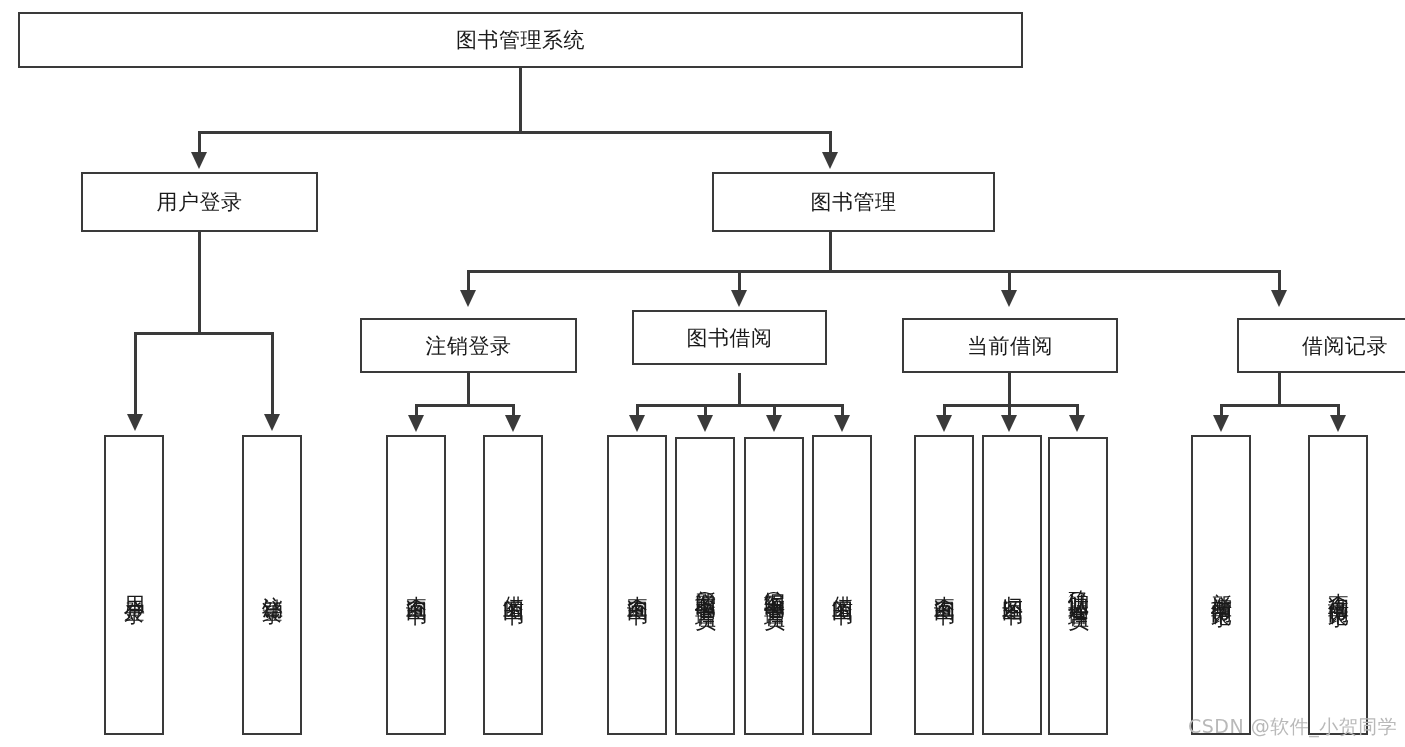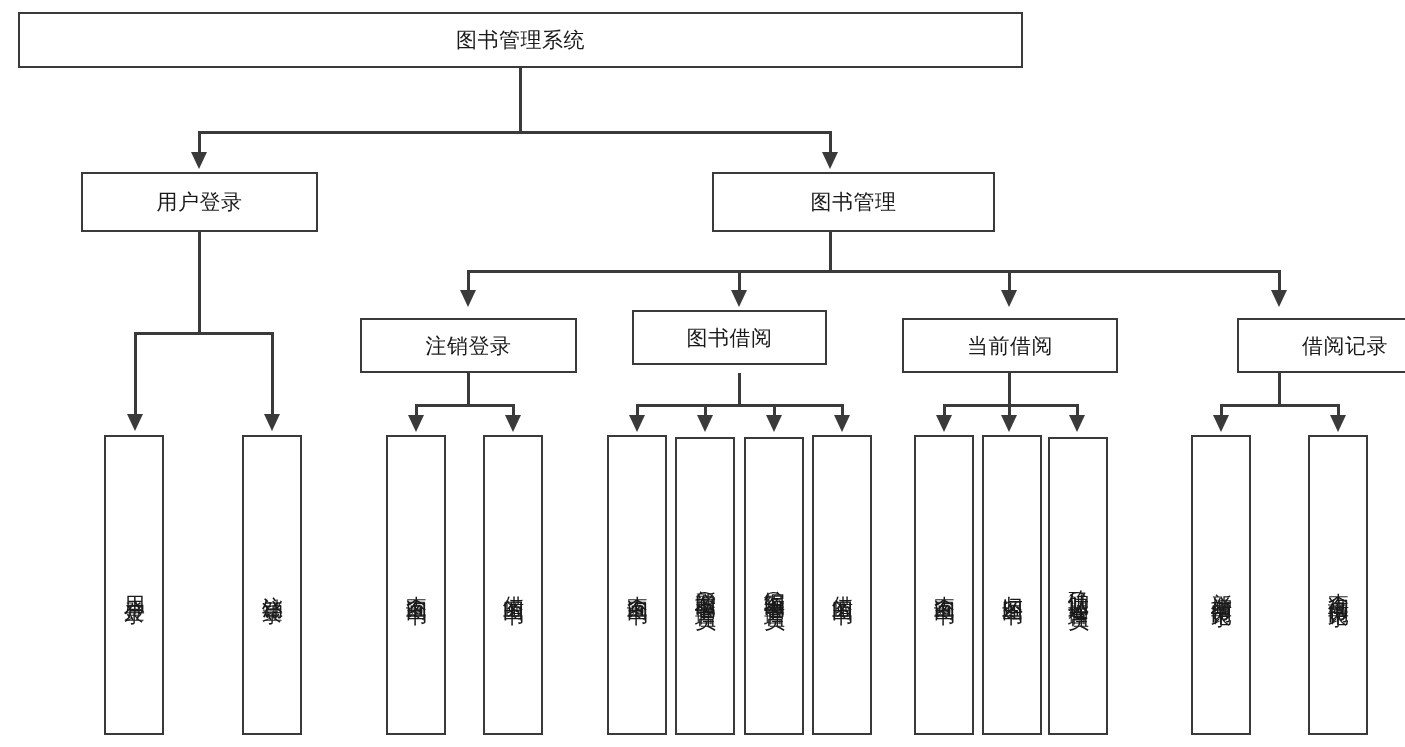--- a/index.html
+++ b/index.html
@@ -195,14 +195,15 @@
     <span class="vtext">确认归还（管理员）</span>
   </div>
 
   <div class="node vert" style="left:1191px; top:435px; width:60px; height:300px;">
     <span class="vtext">新增借阅记录</span>
   </div>
   <div class="node vert" style="left:1308px; top:435px; width:60px; height:300px;">
     <span class="vtext">查询借阅记录</span>
   </div>
 
+  <div class="watermark" style="left:1188px; top:714px;">CSDN @软件_小贺同学</div>
 
 </div>
 
 </body></html>

